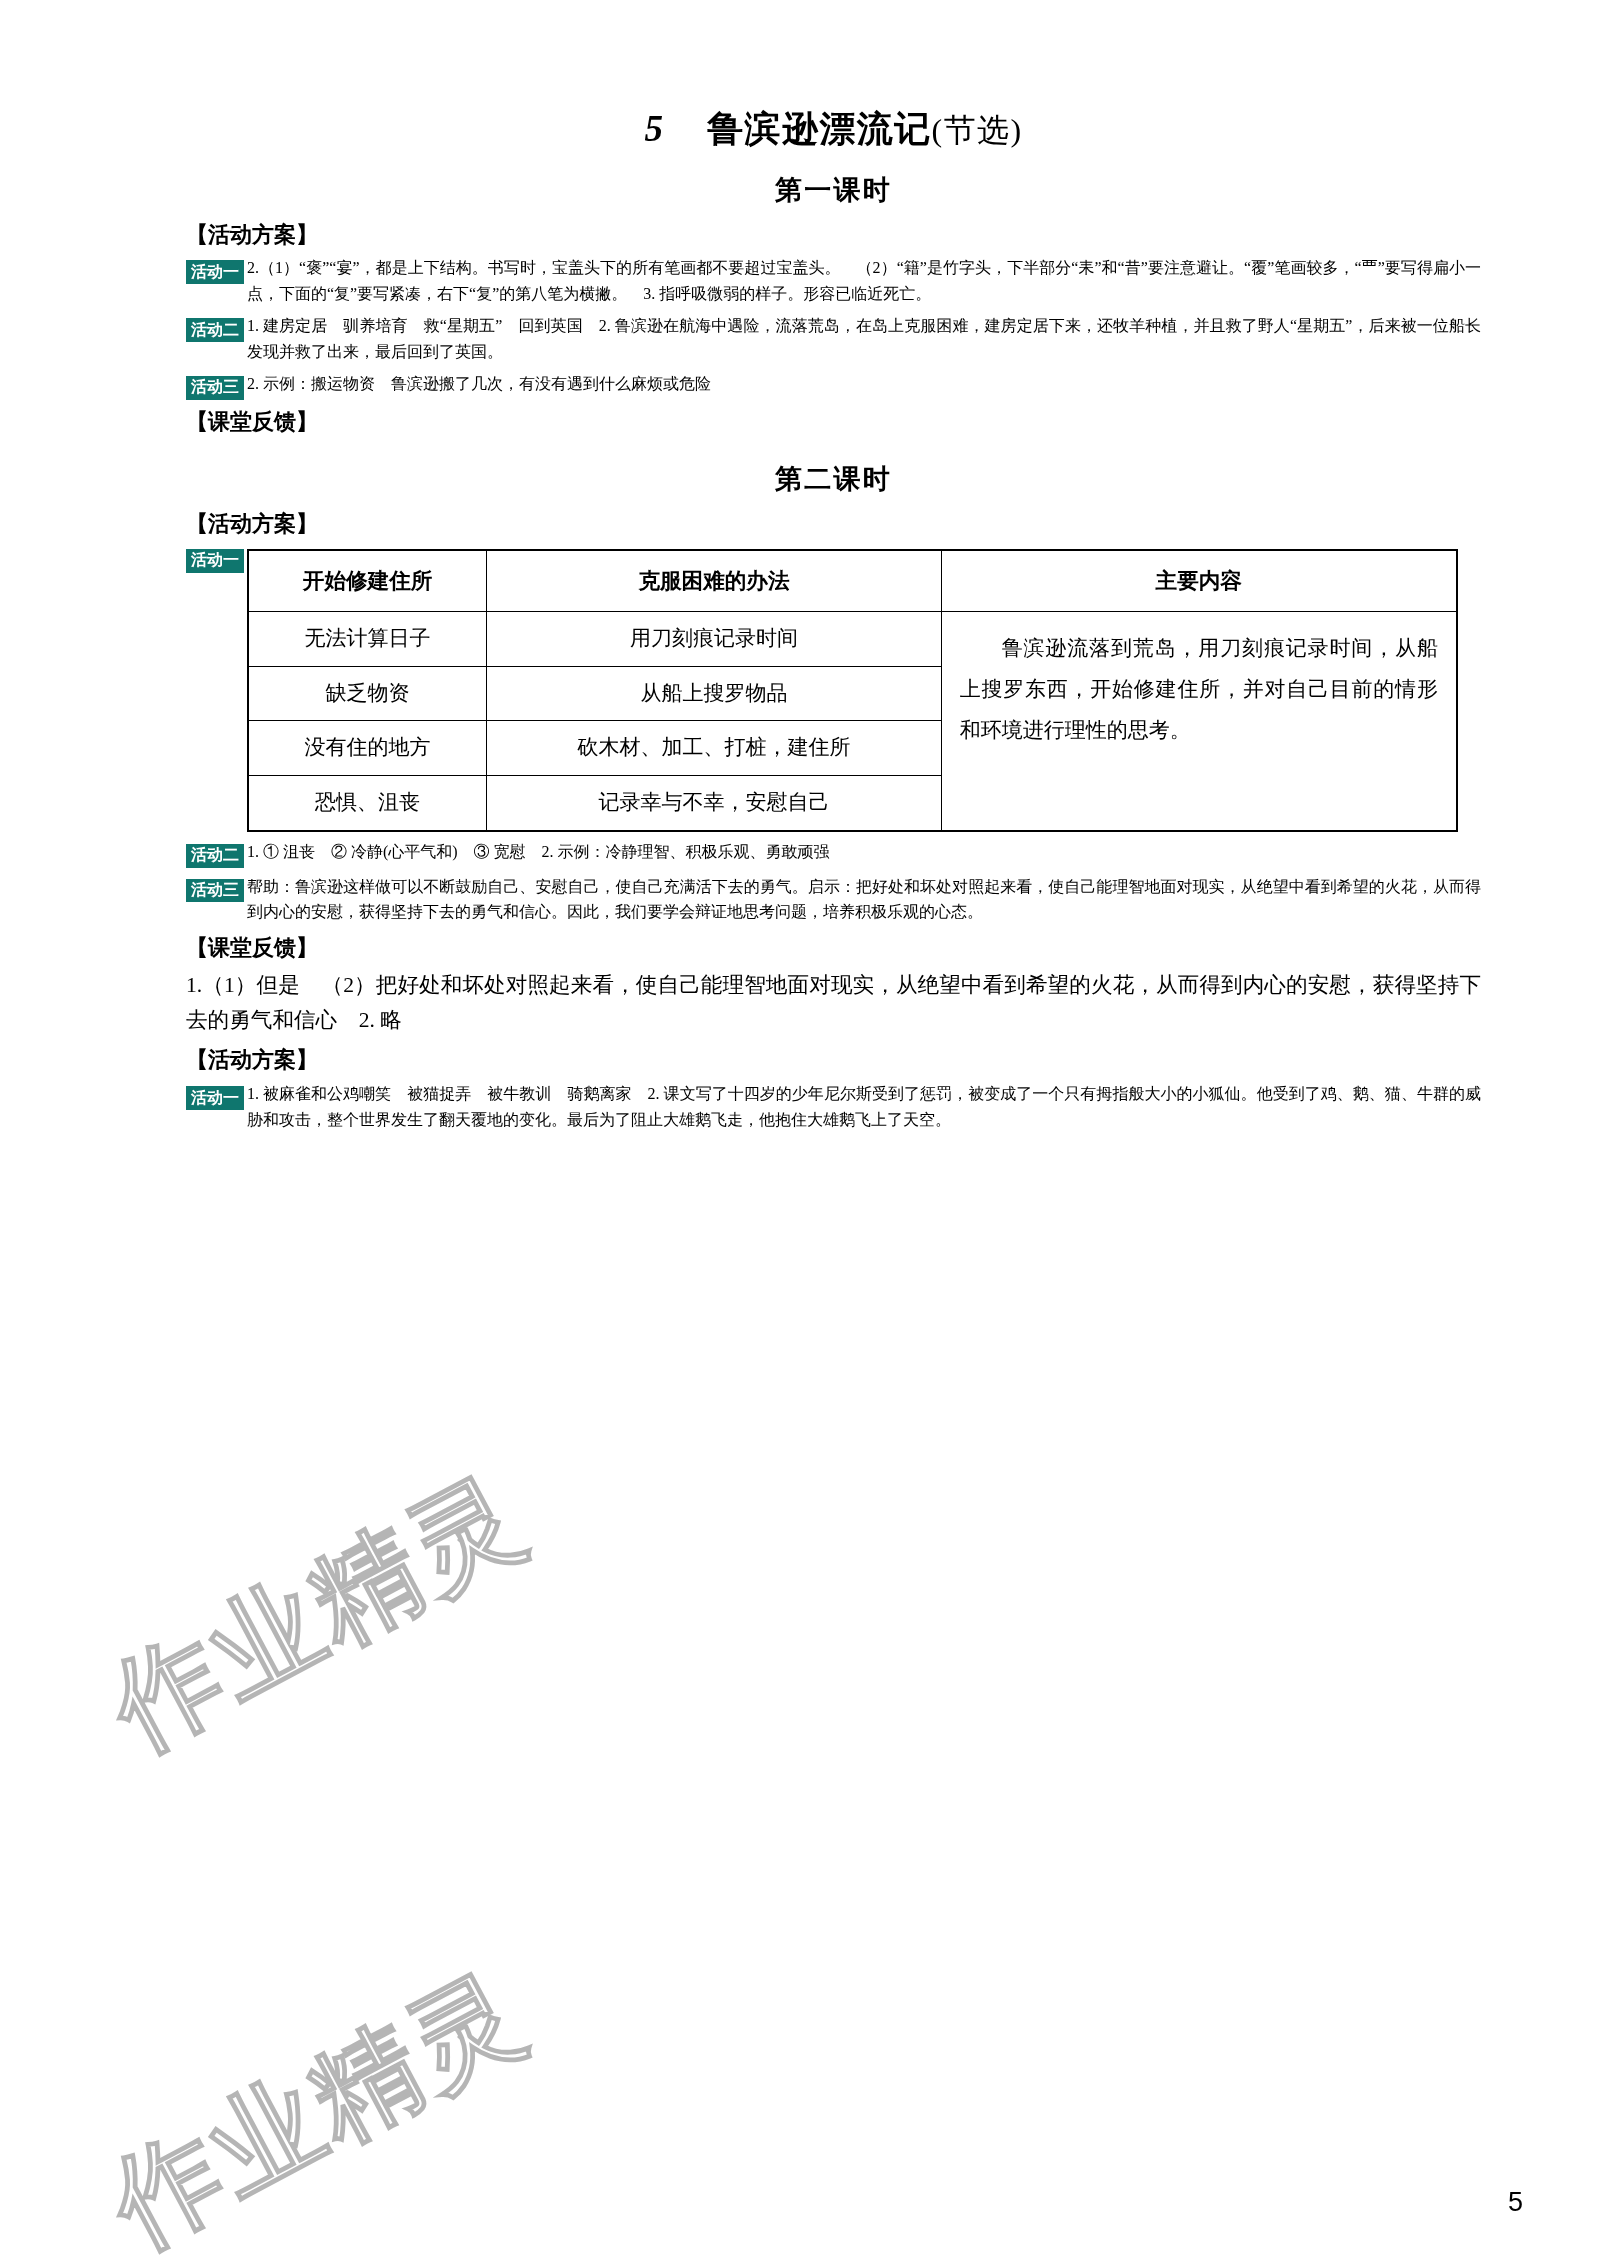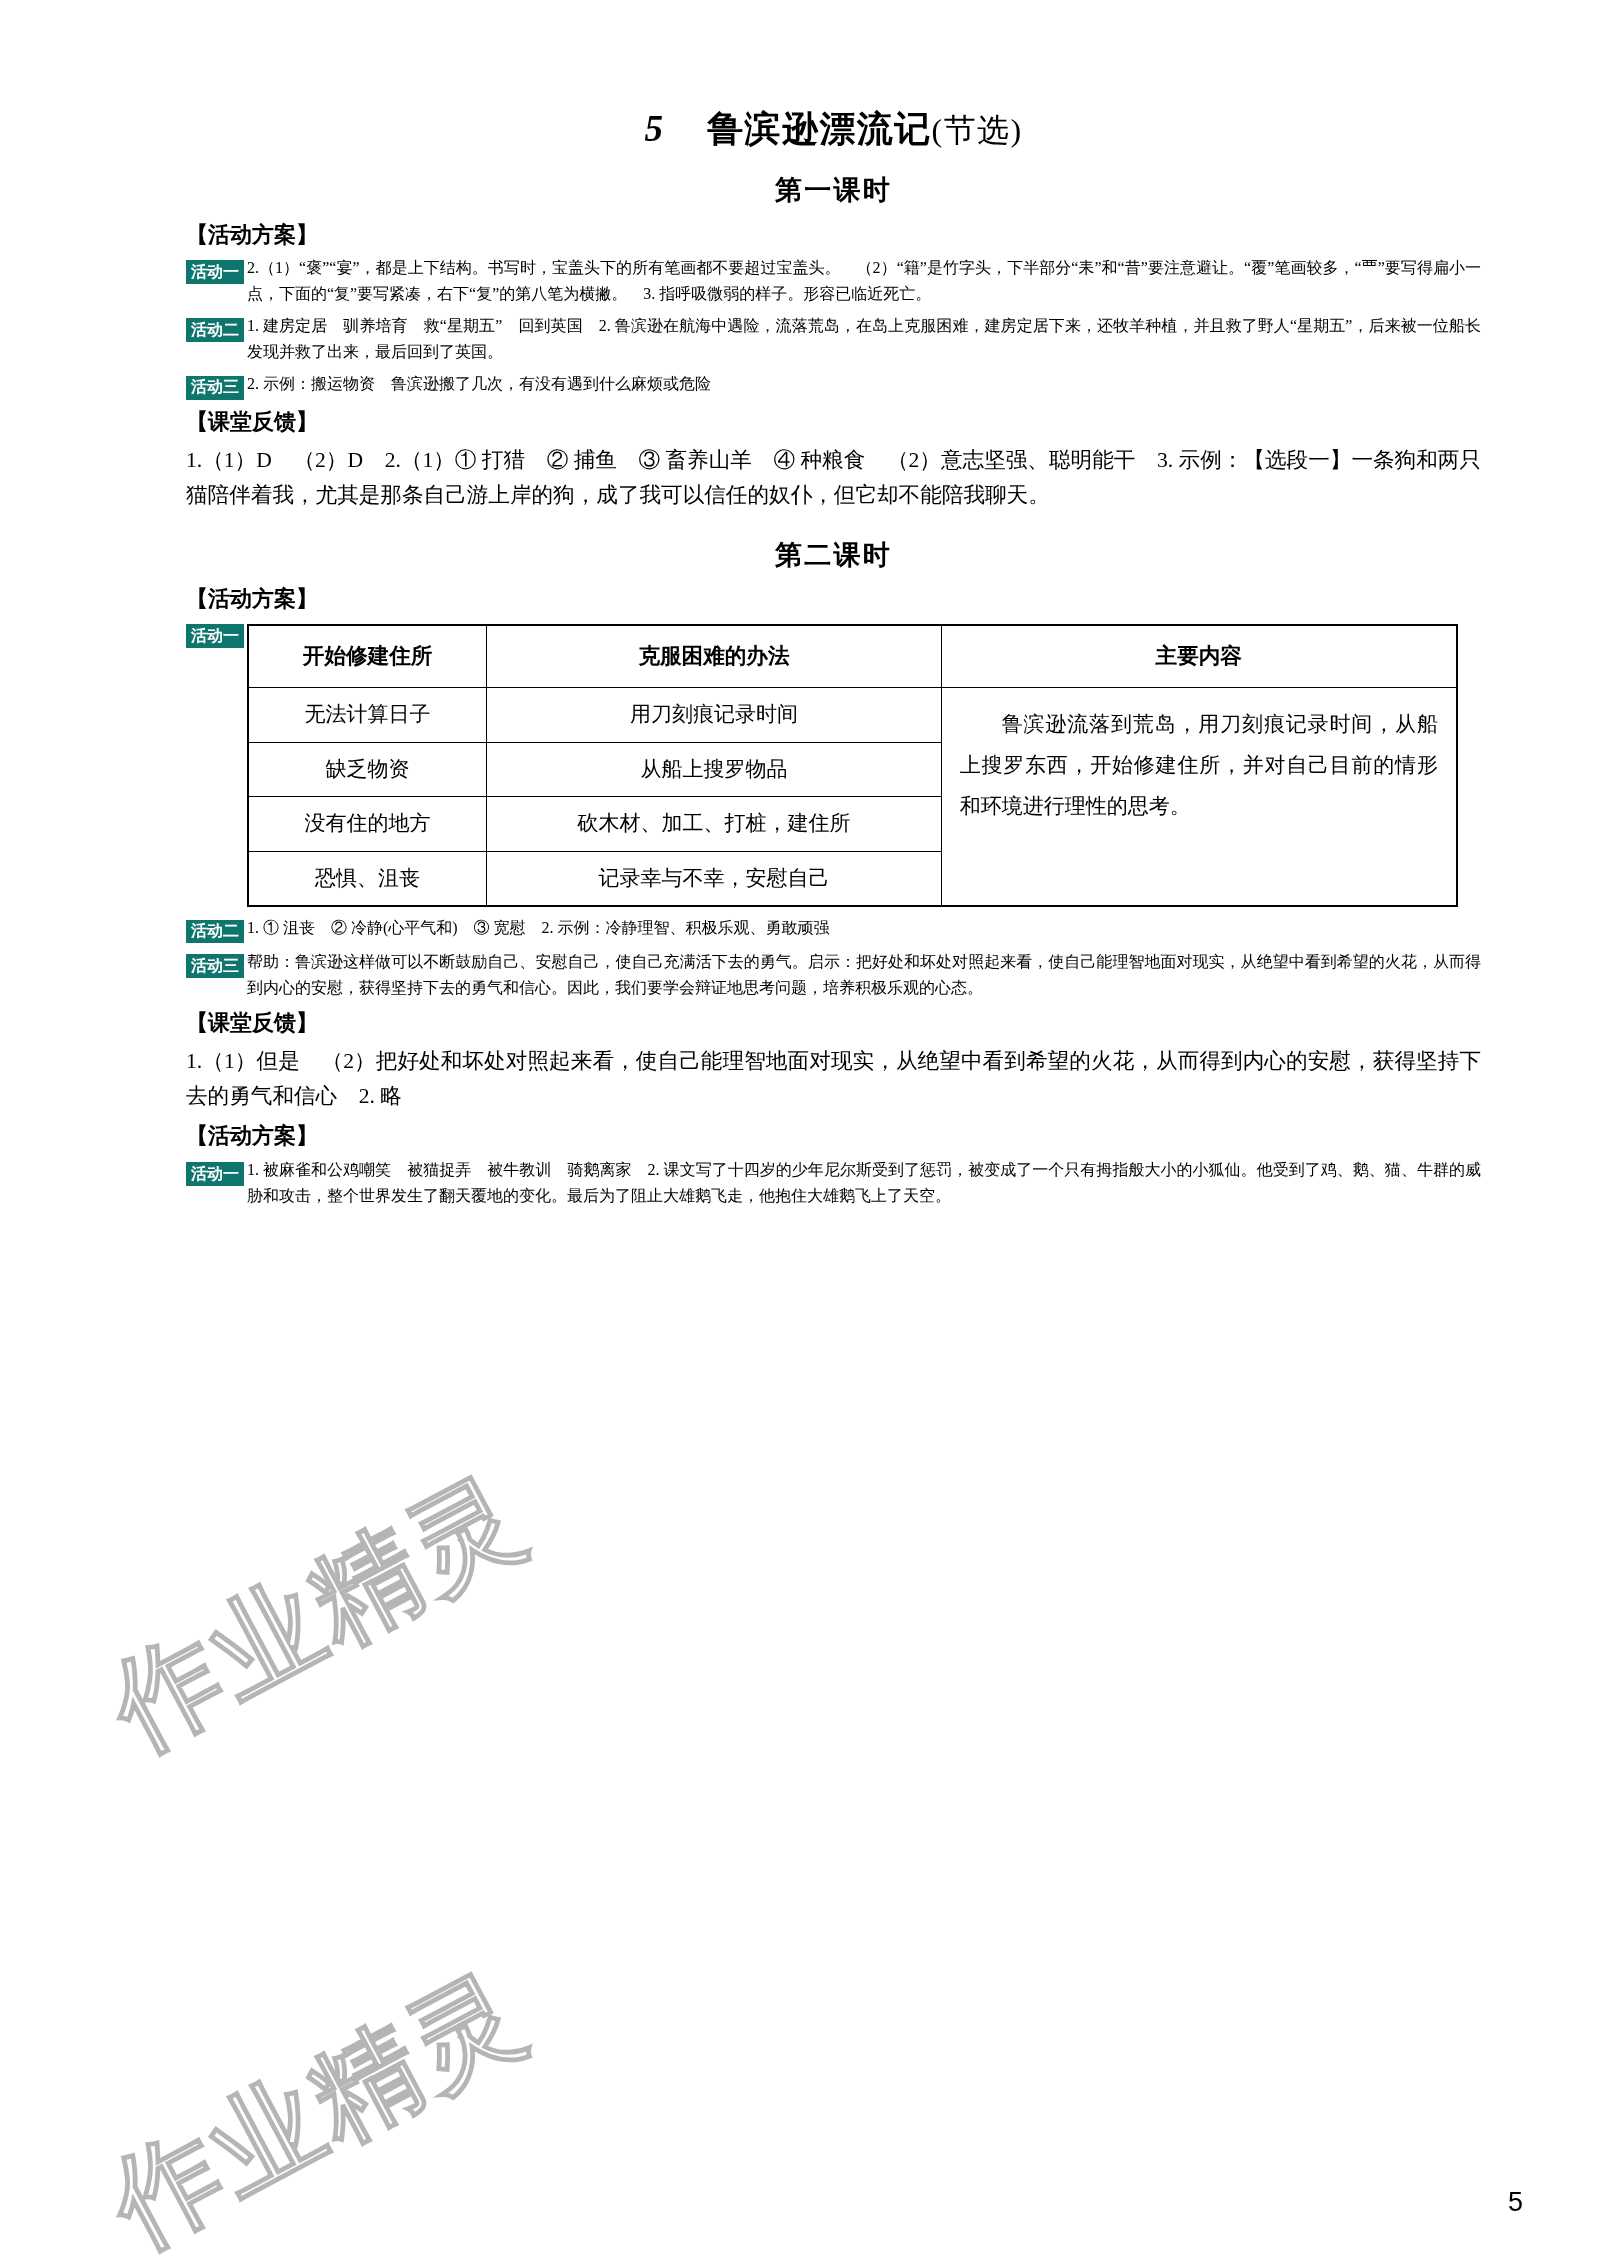--- a/index.html
+++ b/index.html
@@ -220,21 +220,20 @@
       <span class="act-badge">活动二</span>
       <div class="act-body hang">1. 建房定居　驯养培育　救“星期五”　回到英国　2. 鲁滨逊在航海中遇险，流落荒岛，在岛上克服困难，建房定居下来，还牧羊种植，并且救了野人“星期五”，后来被一位船长发现并救了出来，最后回到了英国。</div>
     </div>
 
     <div class="act-row">
       <span class="act-badge">活动三</span>
       <div class="act-body hang">2. 示例：搬运物资　鲁滨逊搬了几次，有没有遇到什么麻烦或危险</div>
     </div>
 
     <div class="section-label">【课堂反馈】</div>
-    <div class="plain-para">1.（1）D　（2）D　2.（1）① 打猎　② 捕鱼　③ 畜养山羊　④ 种粮食　（2）意志坚强、聪明能干　3. 示例：【选段一】一条狗和两只猫陪伴着我，尤其是那条自己游上岸的狗，成了我可以信任的奴仆，但它却不能陪我聊天。</div>
 
     <div class="period-title" style="margin-top:24.5px;">第二课时</div>
 
     <div class="section-label">【活动方案】</div>
 
     <div class="table-wrap">
       <span class="act-badge" style="margin-top:0;">活动一</span>
       <table class="tbl">
         <tbody>
             <tr class="hdr">

